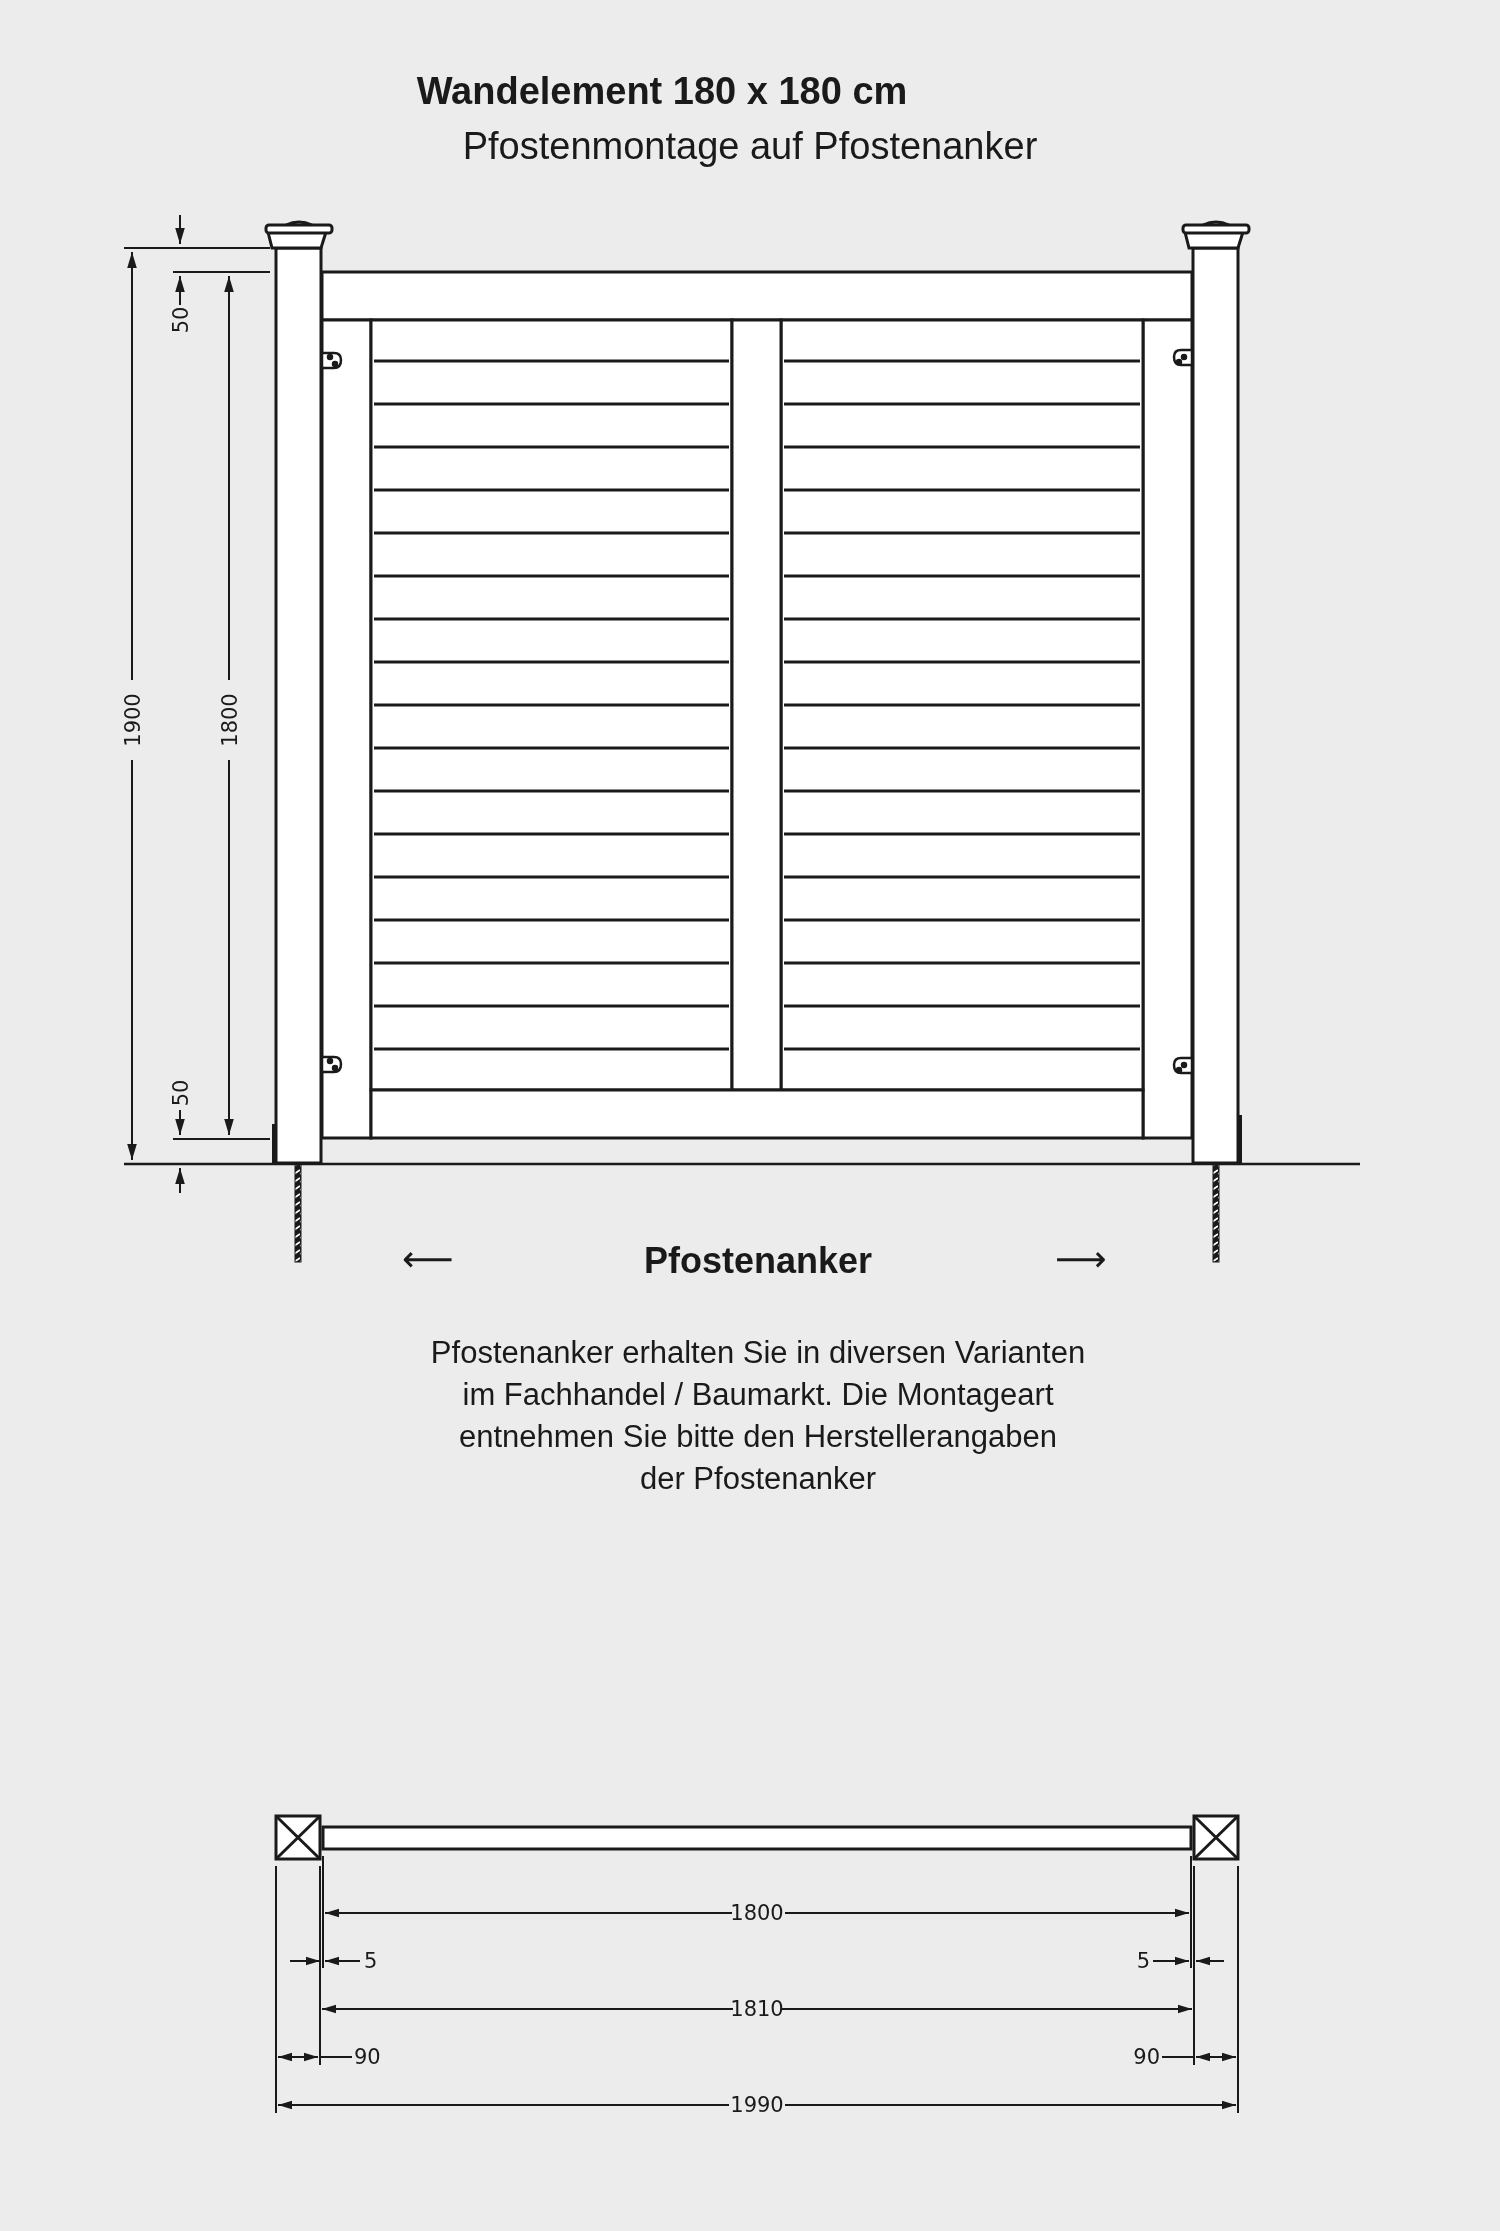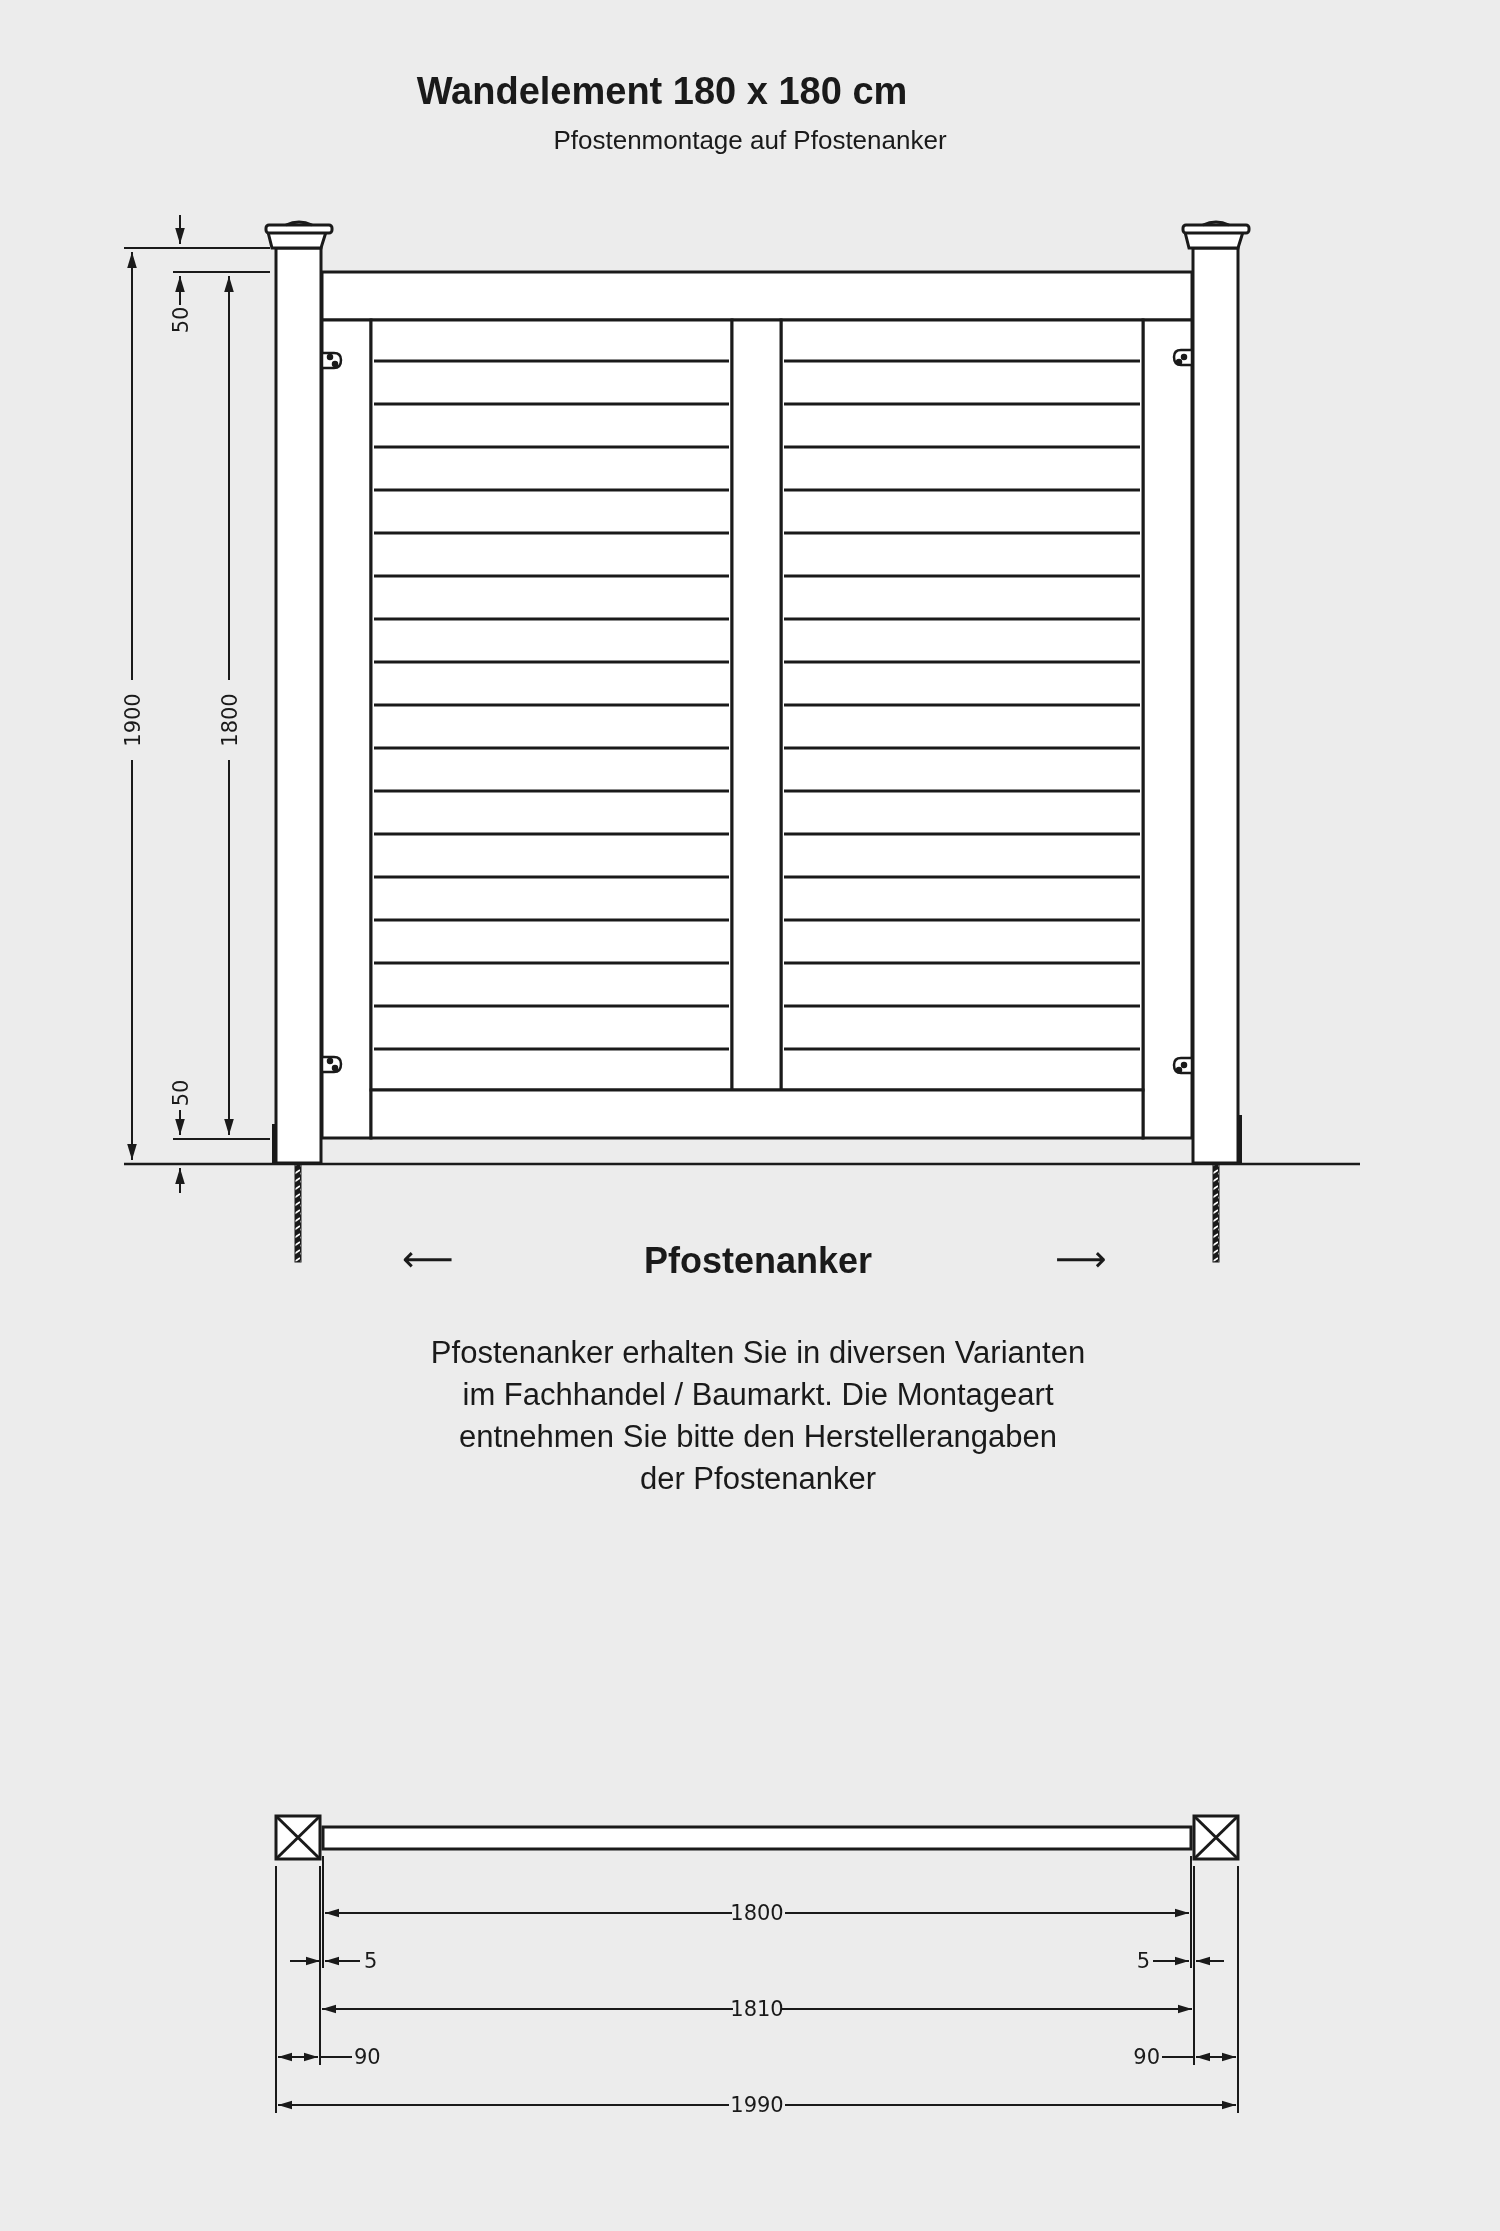--- a/index.html
+++ b/index.html
@@ -1,19 +1,19 @@
 <!DOCTYPE html>
 <html><head>
 <meta charset="utf-8">
 <style>
   html, body { margin:0; padding:0; }
   body { width:1500px; height:2231px; background:#ececec; position:relative; overflow:hidden;
          font-family:"Liberation Sans", sans-serif; color:#1a1a1a; }
   .title { position:absolute; left:0; width:1324px; top:70px; text-align:center; font-weight:bold; font-size:38px; }
-  .subtitle { position:absolute; left:0; width:1500px; top:125px; text-align:center; font-size:26px; }
+  .subtitle { position:absolute; left:0; width:1500px; top:125px; text-align:center; font-size:38px; }
   svg.drw { position:absolute; left:0; top:0; }
   .anchor-title { position:absolute; left:0; width:1516px; top:1240px; text-align:center; font-weight:bold; font-size:36px; }
   .note { position:absolute; left:0; width:1516px; top:1332px; text-align:center; font-size:31px; line-height:42px; }
   .arrow-glyph { position:absolute; font-size:36px; top:1238px; }
   .dim { font-family:"DejaVu Sans", sans-serif; font-size:21px; fill:#1a1a1a; }
 </style>
 </head>
 <body>
 
 <div class="title">Wandelement 180 x 180 cm</div>

